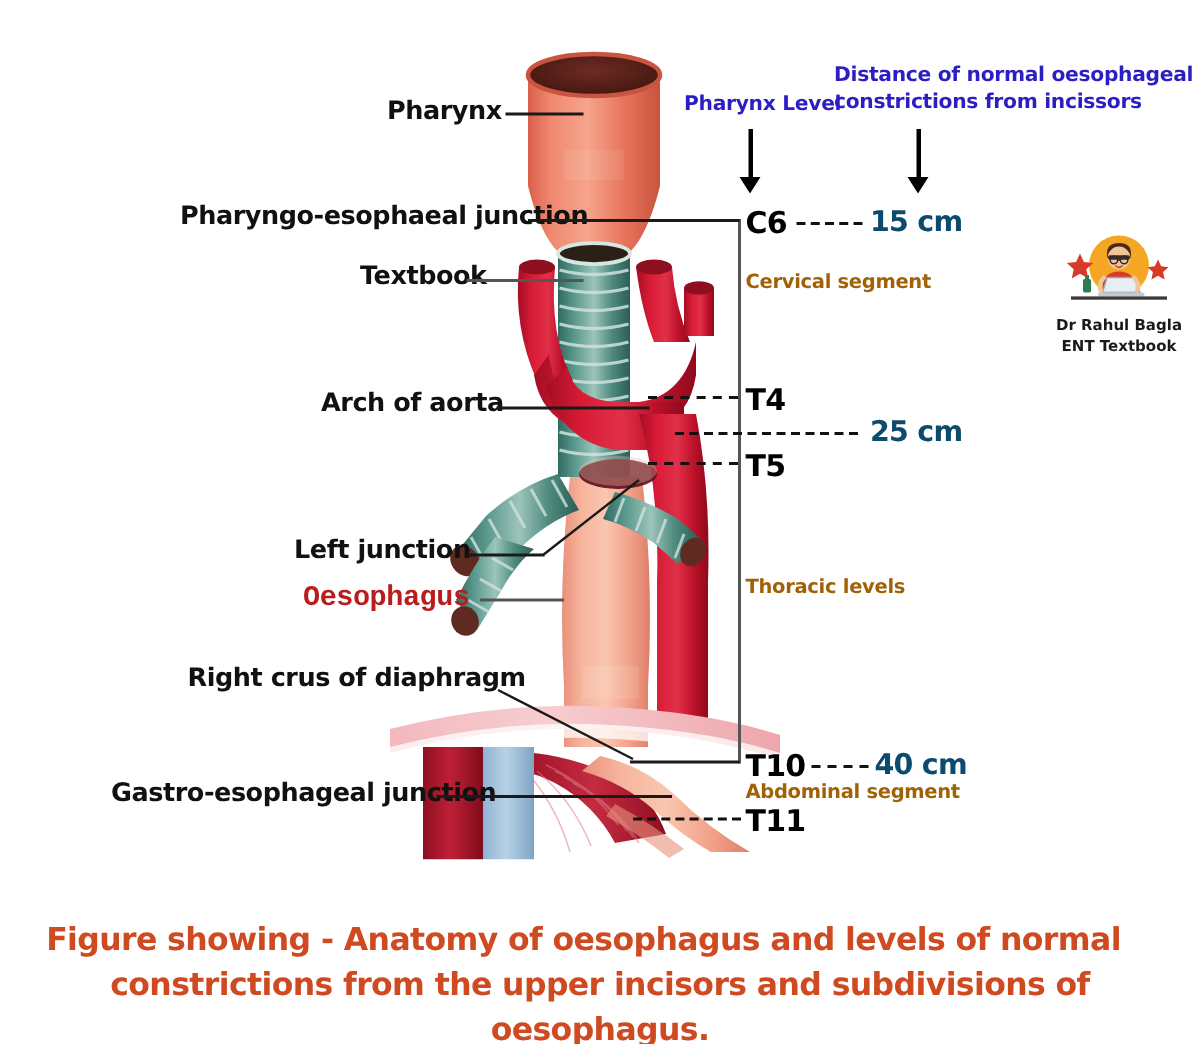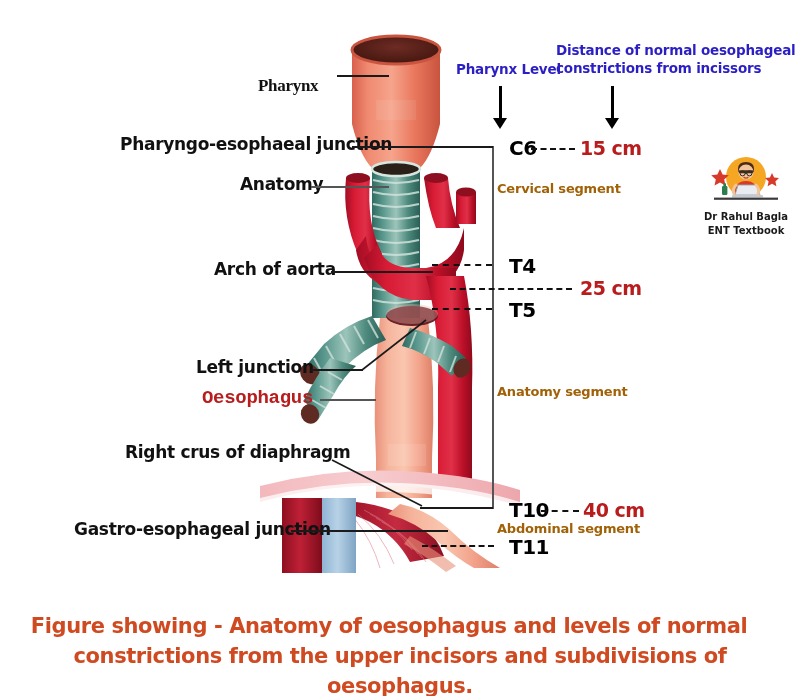--- a/index.html
+++ b/index.html
@@ -53,27 +53,26 @@
     letter-spacing: -0.2px;
     line-height: 1.35;
   }
   .vert-lbl {
     font-family: "DejaVu Sans", sans-serif;
     font-weight: bold;
     font-size: 20px;
     color: #000000;
     white-space: nowrap;
     letter-spacing: -0.5px;
-    margin-left: 12px;
   }
   .dist-lbl {
     font-family: "DejaVu Sans", sans-serif;
     font-weight: bold;
     font-size: 19px;
-    color: #b91c1c;
+    color: #0c4a6e;
     white-space: nowrap;
     letter-spacing: -0.5px;
   }
   .caption {
     font-family: "DejaVu Sans", sans-serif;
     font-weight: bold;
     font-size: 21px;
     color: #cf4a21;
     text-align: center;
     line-height: 1.42;
@@ -285,27 +284,27 @@
   <div class="abs lbl-blue" style="left:556px; top:59px;">constrictions from incissors</div>
 
   <div class="abs arrow-shaft" style="left:499px; top:86px; height:34px;"></div>
   <div class="abs arrow-head" style="left:493px; top:118px;"></div>
 
   <div class="abs arrow-shaft" style="left:611px; top:86px; height:34px;"></div>
   <div class="abs arrow-head" style="left:605px; top:118px;"></div>
 
   <div class="abs axis" style="left:492px; top:146px; height:363px;"></div>
 
-  <div class="abs lbl-black" style="left:258px; top:76px;font-family:Liberation Serif, serif;">Pharynx</div>
+  <div class="abs lbl-black" style="left:258px; top:64px;">Pharynx</div>
   <div class="abs leader" style="left:337px; top:75px; width:52px;"></div>
 
   <div class="abs lbl-black" style="left:120px; top:134px;">Pharyngo-esophaeal junction</div>
   <div class="abs leader" style="left:352px; top:146px; width:141px;"></div>
 
-  <div class="abs lbl-black" style="left:240px; top:174px;">Anatomy</div>
+  <div class="abs lbl-black" style="left:240px; top:174px;">Textbook</div>
   <div class="abs leader-grey" style="left:311px; top:186px; width:78px;"></div>
 
   <div class="abs lbl-black" style="left:214px; top:259px;">Arch of aorta</div>
   <div class="abs leader" style="left:331px; top:271px; width:102px;"></div>
 
   <div class="abs lbl-black" style="left:196px; top:357px;">Left junction</div>
   <div class="abs leader" style="left:311px; top:369px; width:52px;"></div>
   <svg class="abs" style="left:360px; top:318px;" width="70" height="56">
     <line x1="2" y1="52" x2="66" y2="2" stroke="#1a1a1a" stroke-width="1.6"></line>
   </svg>
@@ -330,21 +329,21 @@
 
   <div class="abs dashline" style="left:432px; top:264px; width:60px;"></div>
   <div class="abs vert-lbl" style="left:497px; top:254px;">T4</div>
 
   <div class="abs dashline" style="left:450px; top:288px; width:122px;"></div>
   <div class="abs dist-lbl" style="left:580px; top:277px;">25 cm</div>
 
   <div class="abs dashline" style="left:432px; top:308px; width:60px;"></div>
   <div class="abs vert-lbl" style="left:497px; top:298px;">T5</div>
 
-  <div class="abs seg-green" style="left:497px; top:384px;">Anatomy segment</div>
+  <div class="abs seg-green" style="left:497px; top:384px;">Thoracic levels</div>
 
   <div class="abs vert-lbl" style="left:497px; top:498px;">T10</div>
   <div class="abs dashline" style="left:541px; top:510px; width:38px;"></div>
   <div class="abs dist-lbl" style="left:583px; top:499px;">40 cm</div>
 
   <div class="abs seg-green" style="left:497px; top:521px;">Abdominal segment</div>
 
   <div class="abs dashline" style="left:422px; top:545px; width:72px;"></div>
   <div class="abs vert-lbl" style="left:497px; top:535px;">T11</div>
 

